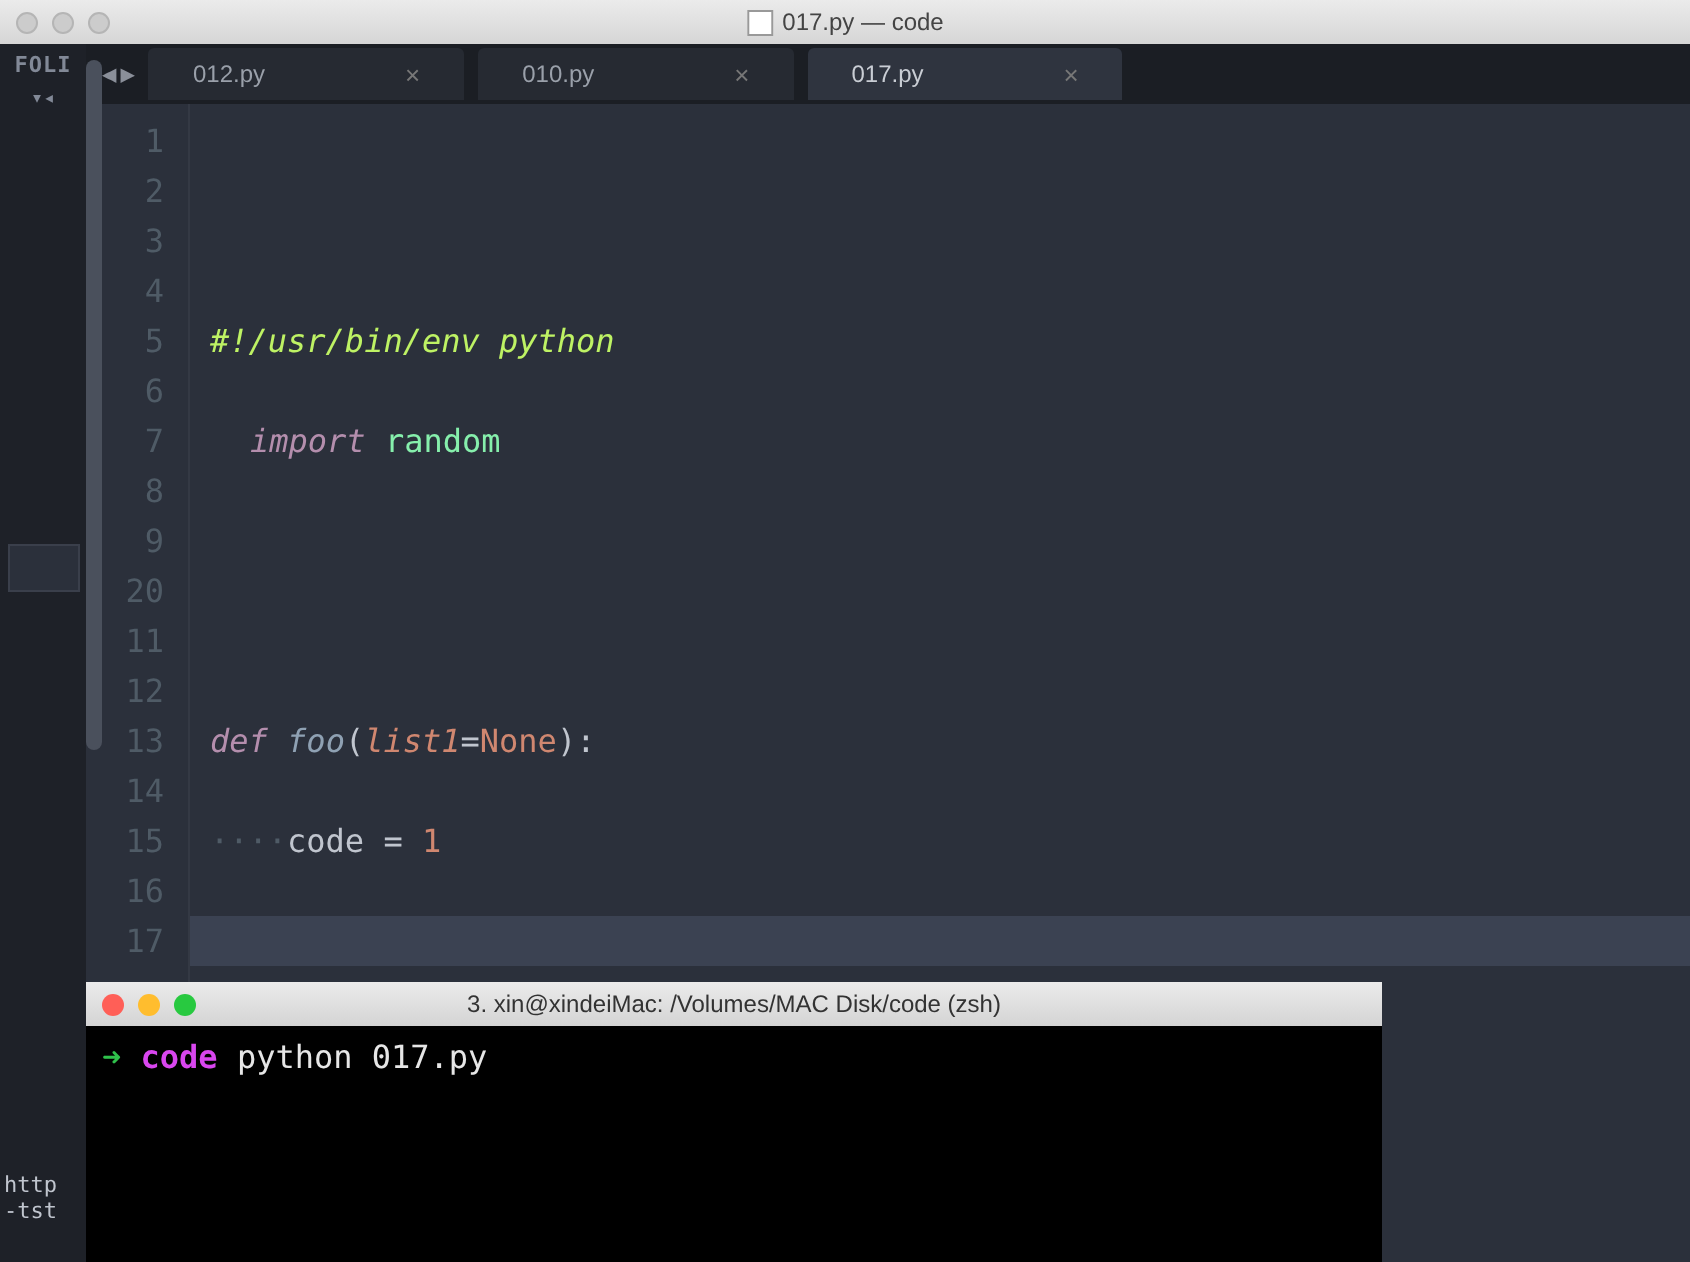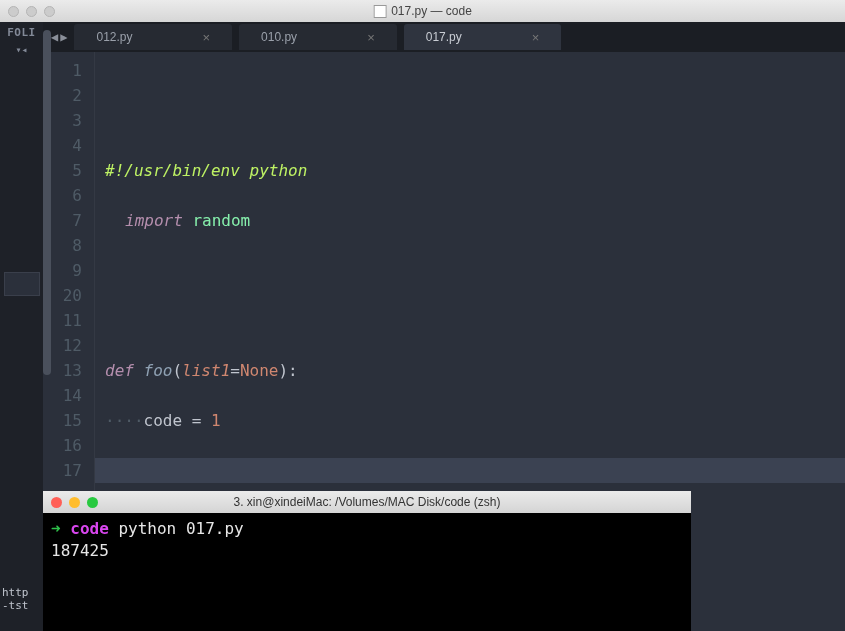--- a/index.html
+++ b/index.html
@@ -164,15 +164,14 @@
   <div class="term-titlebar">
     <div class="traffic">
       <span class="tdot td-red"></span>
       <span class="tdot td-yellow"></span>
       <span class="tdot td-green"></span>
     </div>
     <div class="ttitle">3. xin@xindeiMac: /Volumes/MAC Disk/code (zsh)</div>
   </div>
   <div class="term-body">
     <div><span class="term-arrow">➜</span>  <span class="term-cwd">code</span>  <span>python 017.py</span></div>
-    <div>187425</div>
   </div>
 </div>
 
 </body></html>

